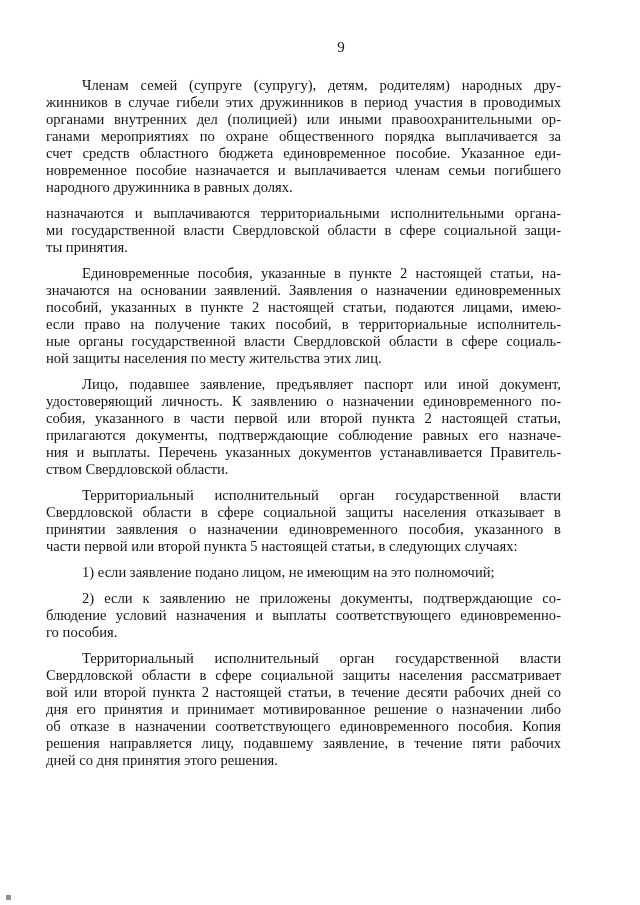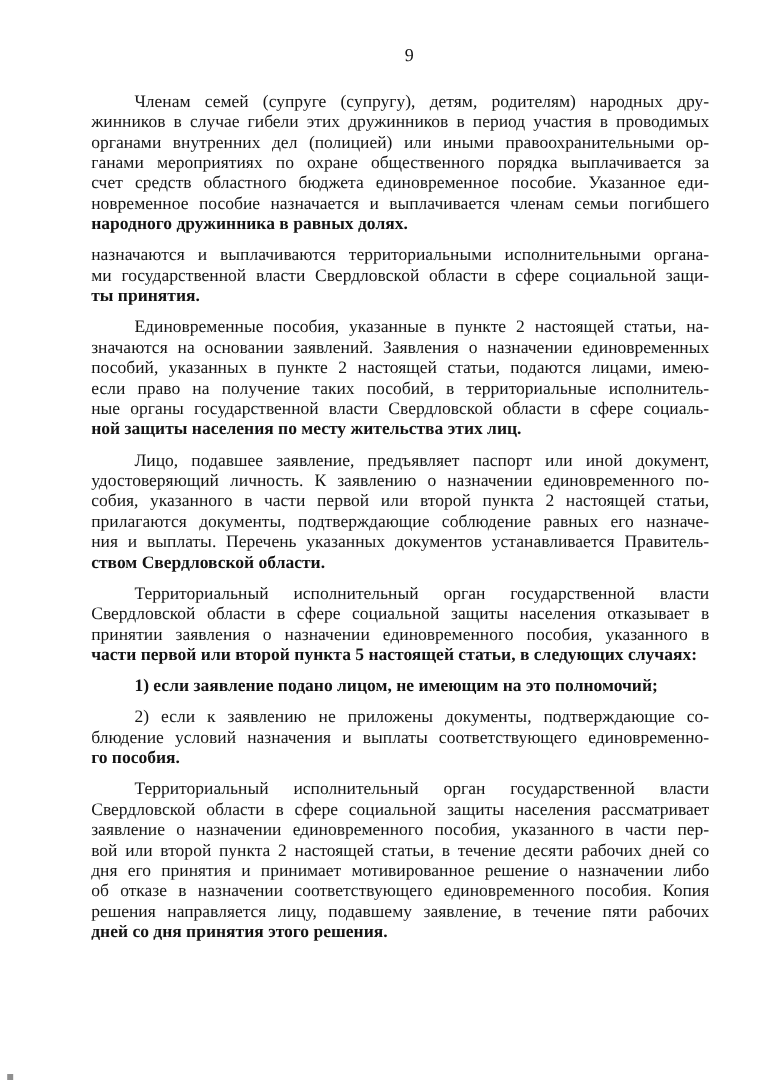--- a/index.html
+++ b/index.html
@@ -17,33 +17,33 @@
     top: 39px;
     left: 0;
     width: 100%;
     text-align: center;
     font-size: 15px;
     transform: translateX(21px);
   }
   .doc-body {
     position: absolute;
     top: 77px;
-    left: 76px;
+    left: 46px;
     width: 515px;
   }
   .para { margin: 0 0 9px 0; }
   .line {
     font-size: 14.6px;
     line-height: 17px;
     white-space: nowrap;
     text-align: justify;
     text-align-last: justify;
   }
   .line.first { text-indent: 36px; }
-  .line.last { text-align-last: left; font-weight: bold; }
+  .line.last { text-align-last: left; }
   .speck {
     position: absolute;
     left: 6px;
     top: 895px;
     width: 5px;
     height: 5px;
     background: #8f8f8f;
   }
 </style>
 </head>
@@ -92,21 +92,20 @@
         <div class="line first last">1) если заявление подано лицом, не имеющим на это полномочий;</div>
       </div>
       <div class="para">
         <div class="line first">2) если к заявлению не приложены документы, подтверждающие со-</div>
         <div class="line">блюдение условий назначения и выплаты соответствующего единовременно-</div>
         <div class="line last">го пособия.</div>
       </div>
       <div class="para">
         <div class="line first">Территориальный исполнительный орган государственной власти</div>
         <div class="line">Свердловской области в сфере социальной защиты населения рассматривает</div>
-        <div class="line">заявление о назначении единовременного пособия, указанного в части пер-</div>
         <div class="line">вой или второй пункта 2 настоящей статьи, в течение десяти рабочих дней со</div>
         <div class="line">дня его принятия и принимает мотивированное решение о назначении либо</div>
         <div class="line">об отказе в назначении соответствующего единовременного пособия. Копия</div>
         <div class="line">решения направляется лицу, подавшему заявление, в течение пяти рабочих</div>
         <div class="line last">дней со дня принятия этого решения.</div>
       </div>
     </div>
   <div class="speck"></div>
 </div>
 

